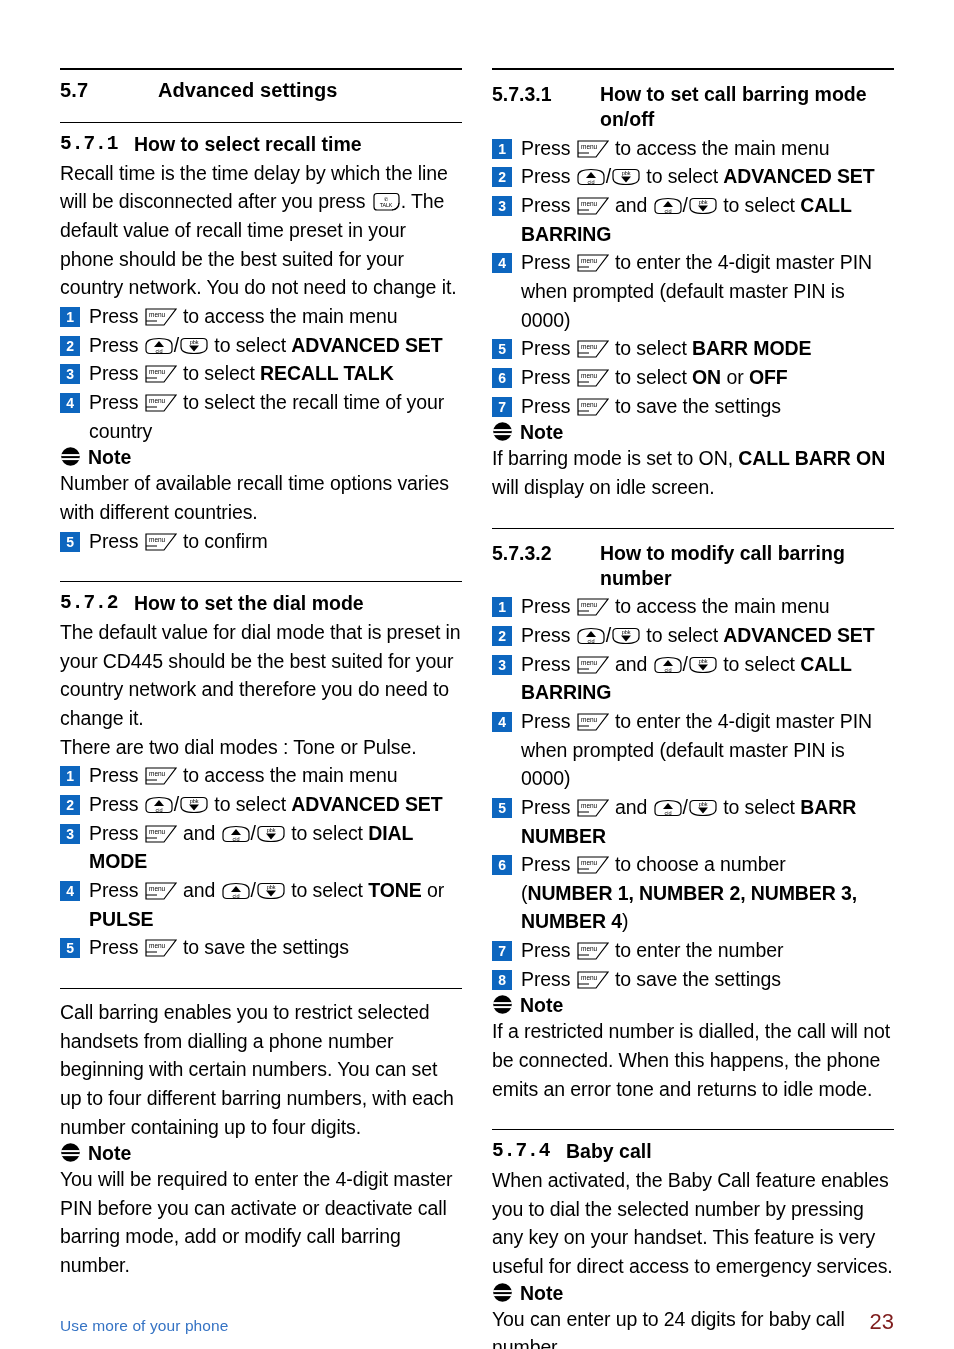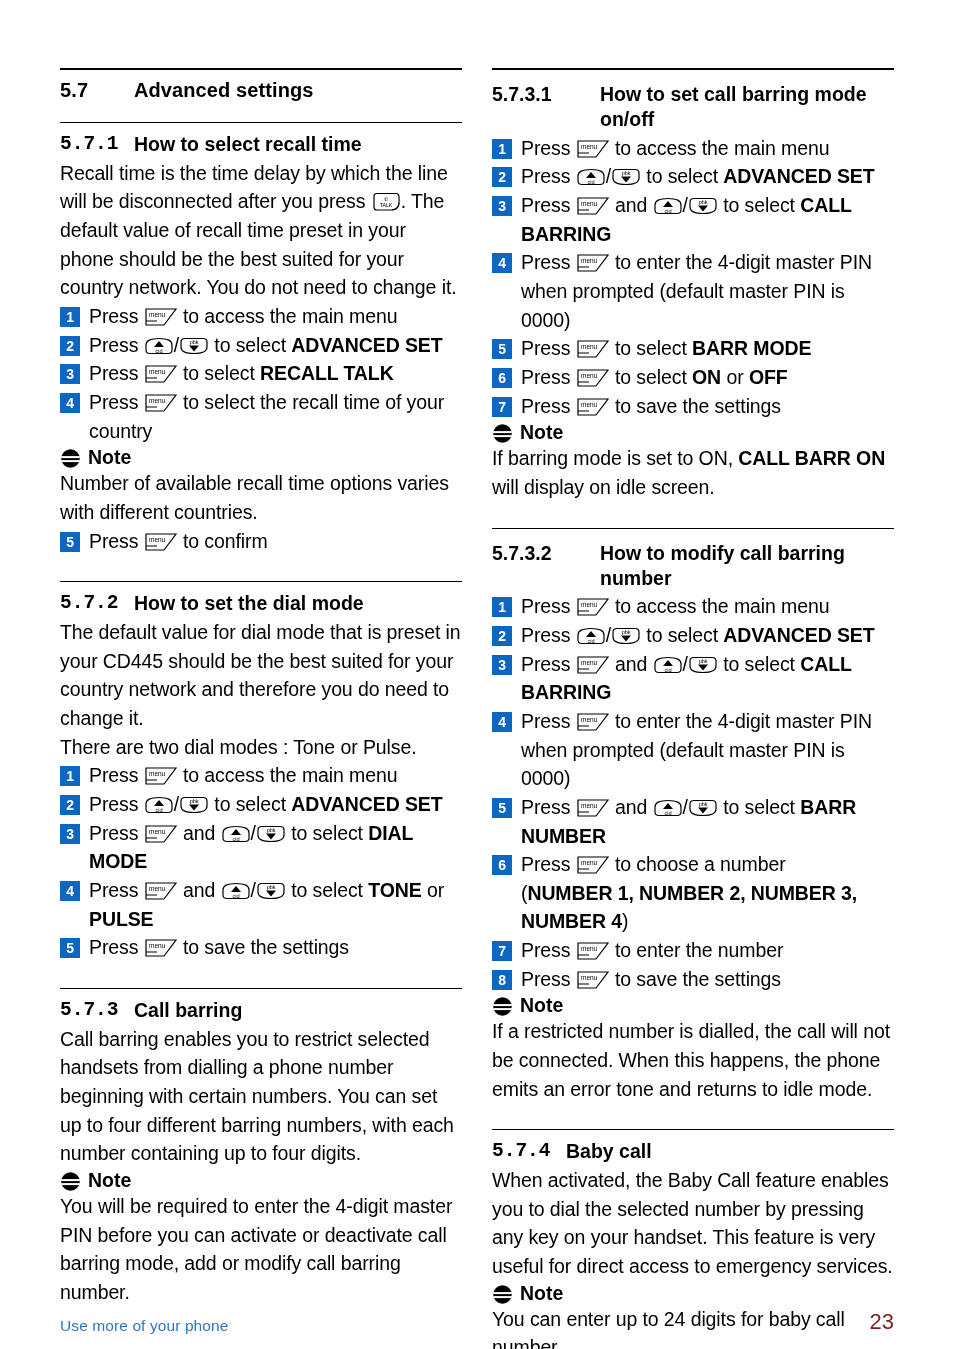--- a/index.html
+++ b/index.html
@@ -41,20 +41,21 @@
   }
   .rule.thin { border-top-width: 1.6px; }
 
   
   .h-major {
     font-size: 20px;
     font-weight: bold;
     letter-spacing: .1px;
     margin: 0 0 4px 0;
     display: flex;
+    gap: 24px;
   }
   .h-major .num { width: 74px; flex: none; }
 
   .h-sub {
     font-size: 19.5px;
     font-weight: bold;
     margin: 0 0 1px 0;
     display: flex;
     line-height: 1.32;
   }
@@ -101,21 +102,21 @@
     text-align: center;
     margin-top: 5px;
     margin-right: 9px;
   }
   .step-text { flex: 1; }
   .step-text b { font-weight: bold; }
 
   
   .note {
     display: flex;
-    align-items: flex-end;
+    align-items: flex-start;
     font-size: 19.5px;
     font-weight: bold;
     margin: 1px 0 0 0;
   }
   .note .note-label { margin-left: 7px; }
 
   
   .key {
     display: inline-block;
     vertical-align: -4px;
@@ -305,24 +306,20 @@
         <span class="step-text"><span>Press </span><span class="key"><svg width="34" height="20" viewBox="0 0 34 20">
                 <path d="M2 2 L26 2 L32 2 L20 18 L2 18 Z" fill="#fff" stroke="#000" stroke-width="1.2"></path>
                 <path d="M2 14 L13 14" stroke="#000" stroke-width="1"></path>
                 <text x="13" y="10" font-size="6.5" text-anchor="middle" font-family="'Liberation Sans',sans-serif">menu</text>
               </svg></span><span> to save the settings</span></span>
       </div>
 
       <div class="gap-l"></div>
 
       <div class="rule thin"></div>
-      <div class="h-sub">
-        <span class="num">5.7.3</span>
-        <span class="txt">Call barring</span>
-      </div>
       <p class="body">Call barring enables you to restrict selected handsets from dialling a phone number beginning with certain numbers. You can set up to four different barring numbers, with each number containing up to four digits.</p>
 
       <div class="note">
         <span class="key">
             <svg width="21" height="21" viewBox="0 0 21 21">
               <circle cx="10.5" cy="10.5" r="9.3" fill="#000"></circle>
               <rect x="1.2" y="8.1" width="18.6" height="2" fill="#fff"></rect>
               <rect x="1.2" y="12.1" width="18.6" height="2" fill="#fff"></rect>
             </svg>
           </span>

